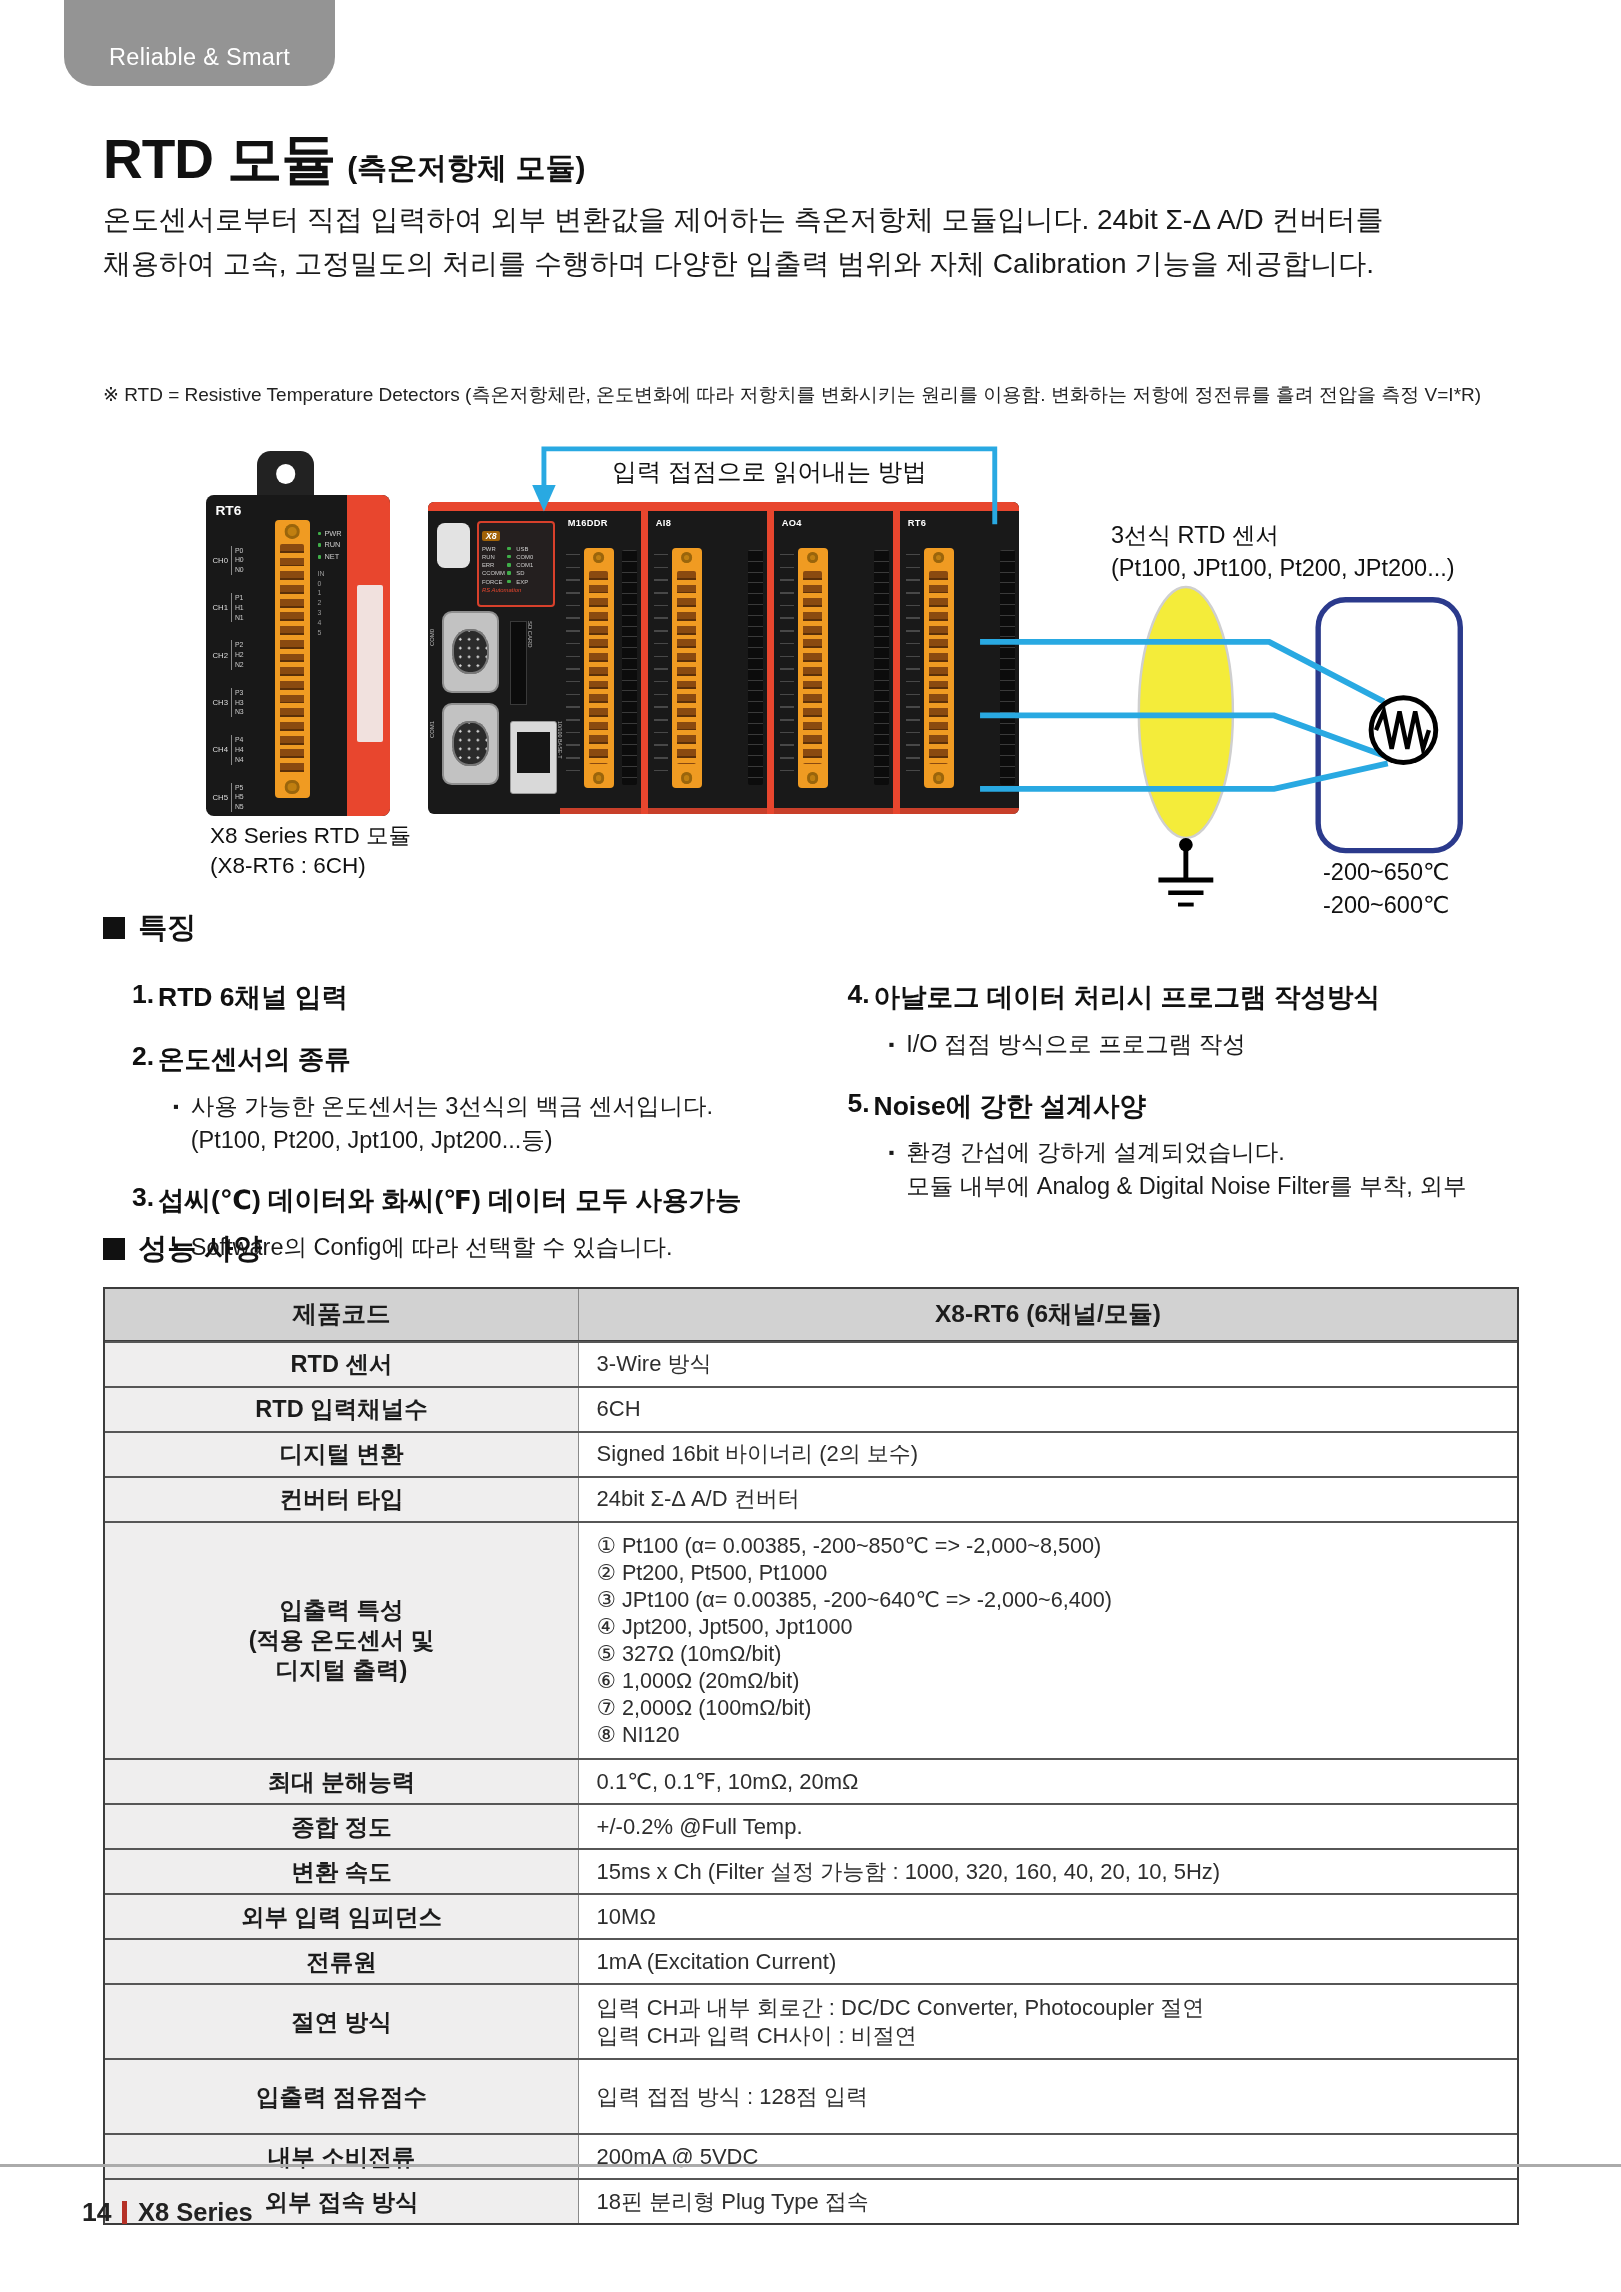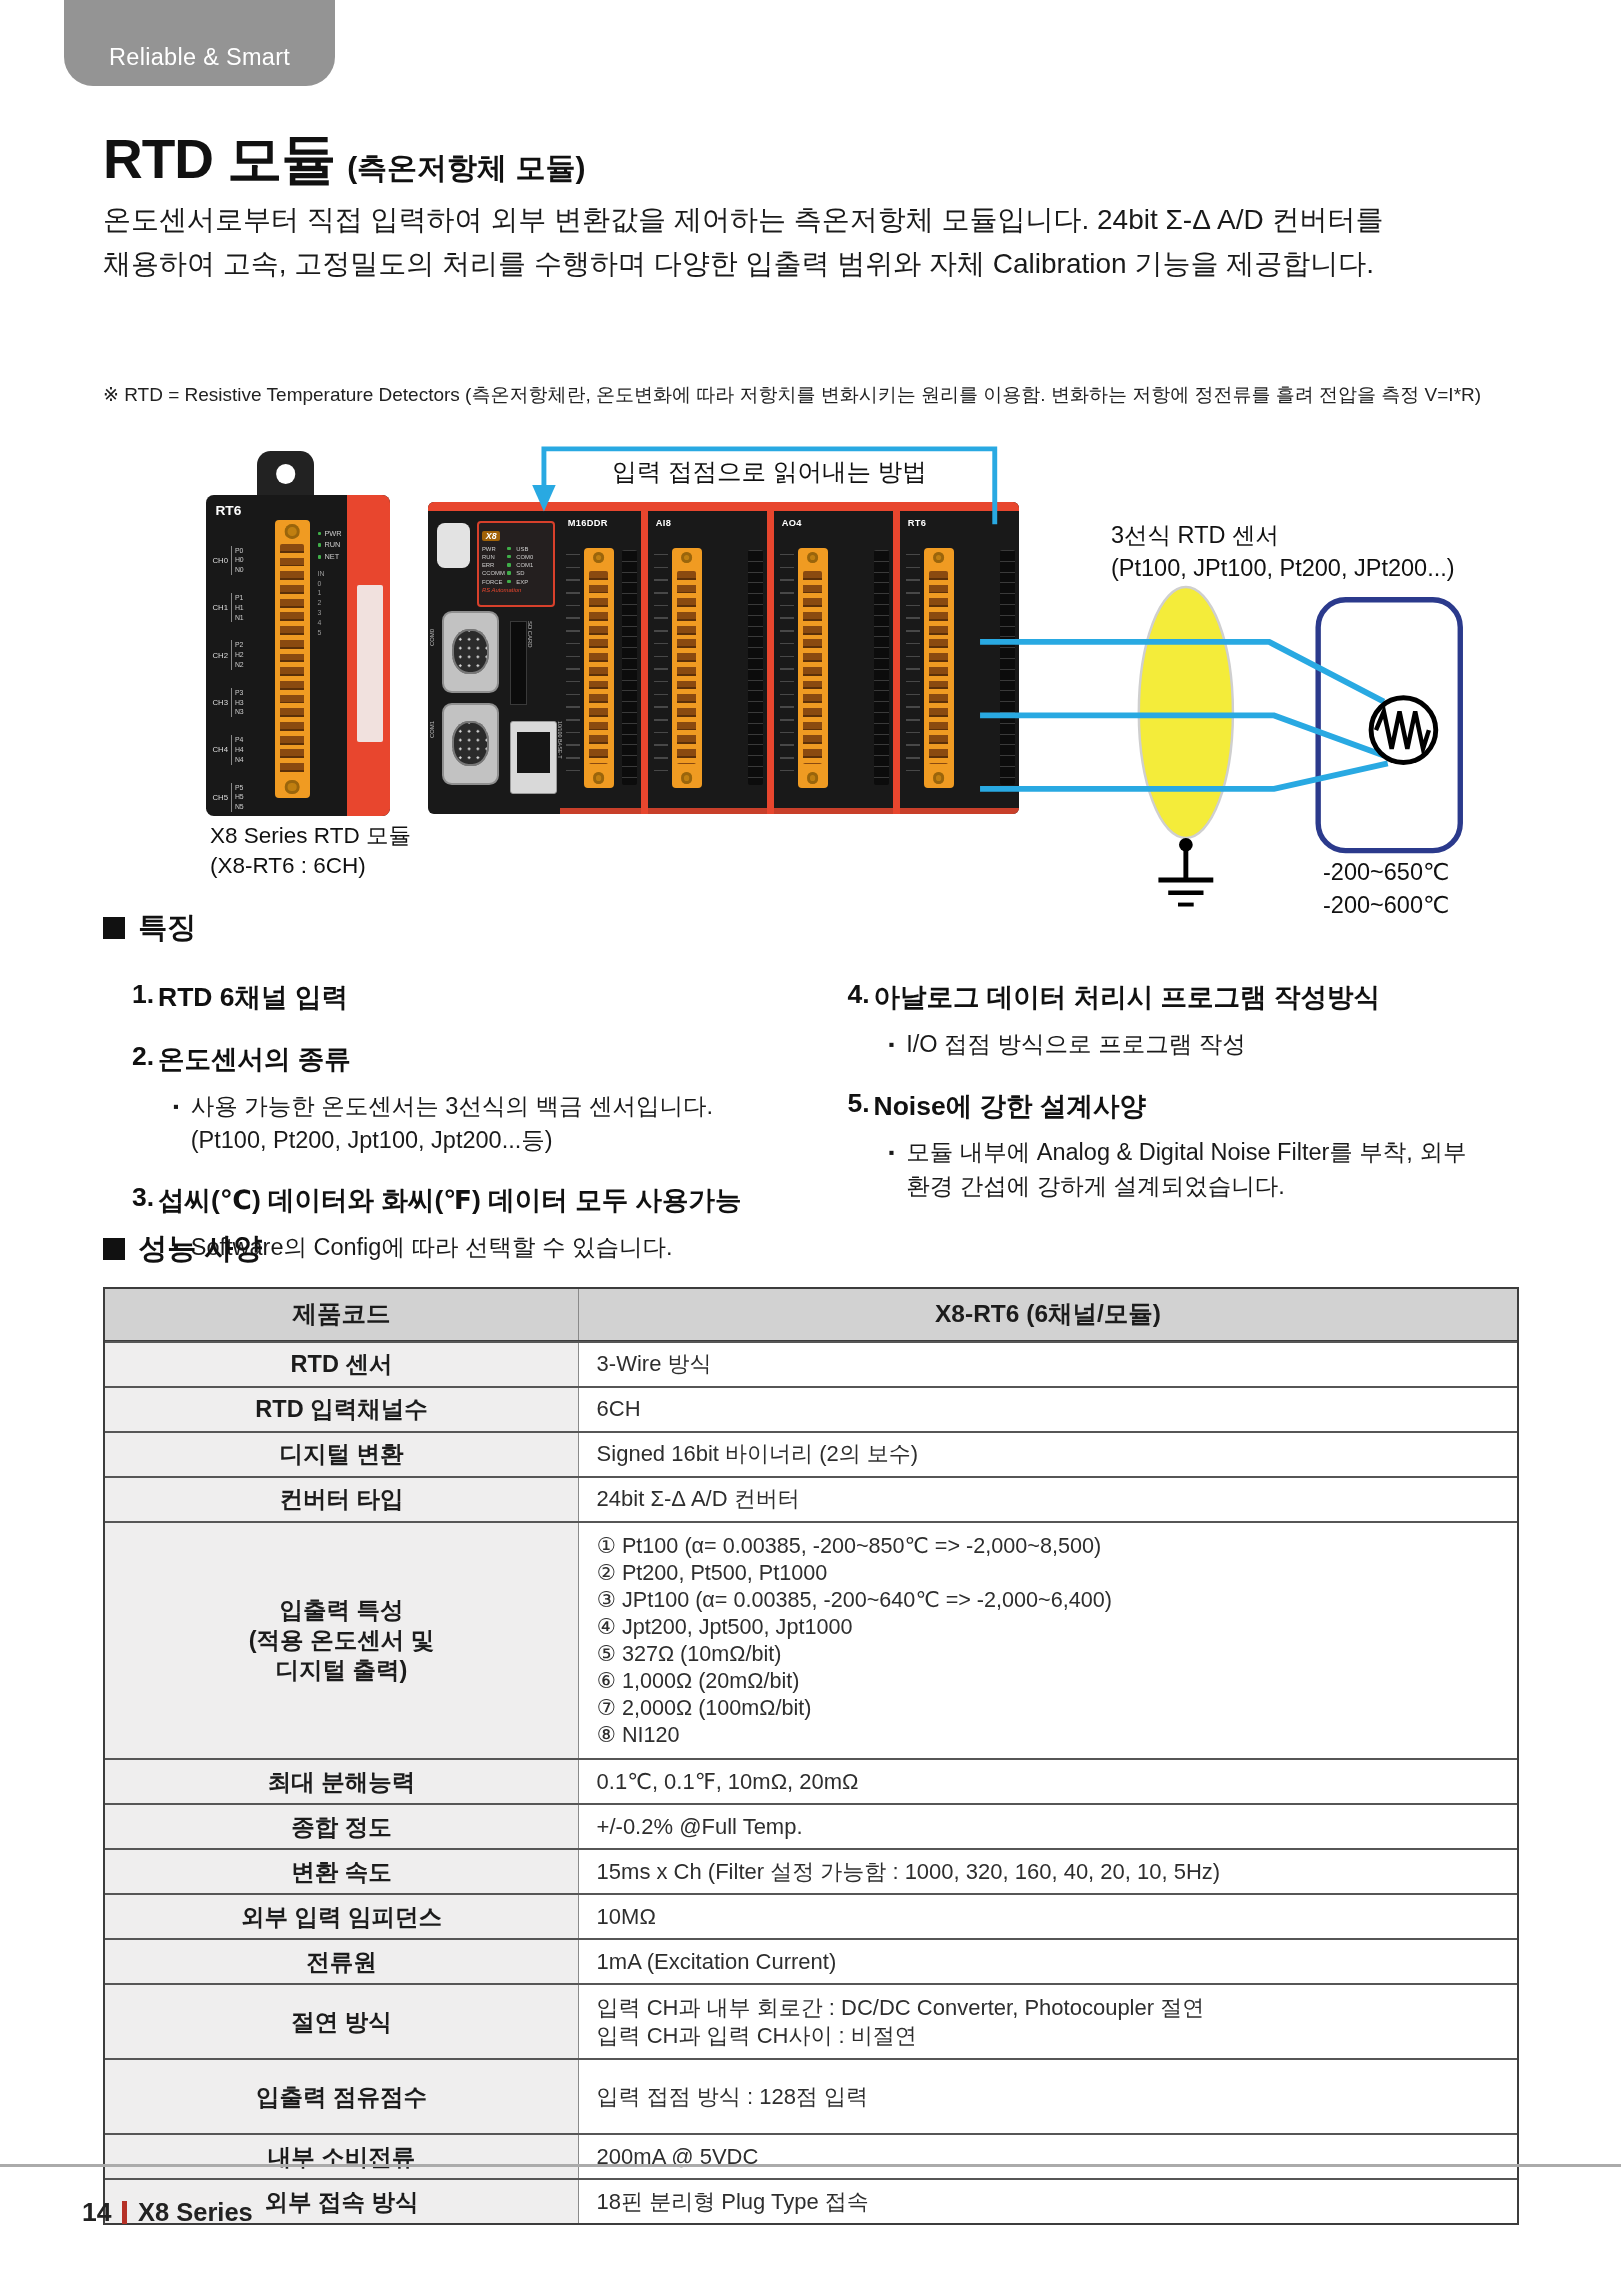--- a/index.html
+++ b/index.html
@@ -415,22 +415,22 @@
           </div>
           <div class="feat-item">
             <div class="feat-title">
               <span class="feat-num">5.</span>
               <span>Noise에 강한 설계사양</span>
             </div>
             <div class="feat-bullets">
               <div class="feat-bullet">
                 <span class="bullet-marker">▪</span>
                 <div class="bullet-lines">
+                  <div>환경 간섭에 강하게 설계되었습니다.</div>
                   <div>모듈 내부에 Analog &amp; Digital Noise Filter를 부착, 외부</div>
-                  <div>환경 간섭에 강하게 설계되었습니다.</div>
                 </div>
               </div>
             </div>
           </div>
         </div>
       </div>
   </div>
 
   <div class="section specs">
     <div class="sec-head">

